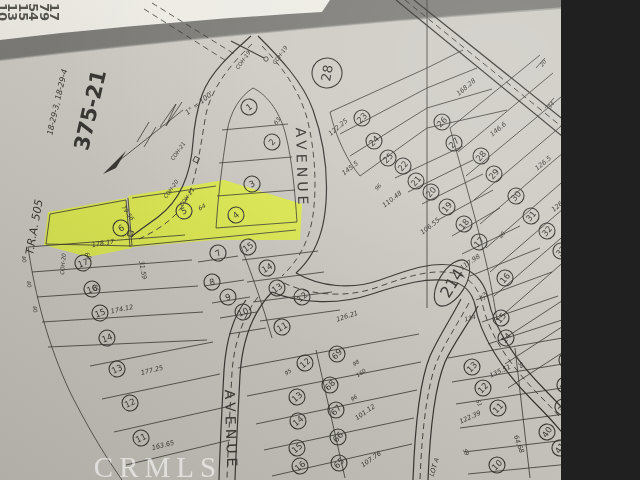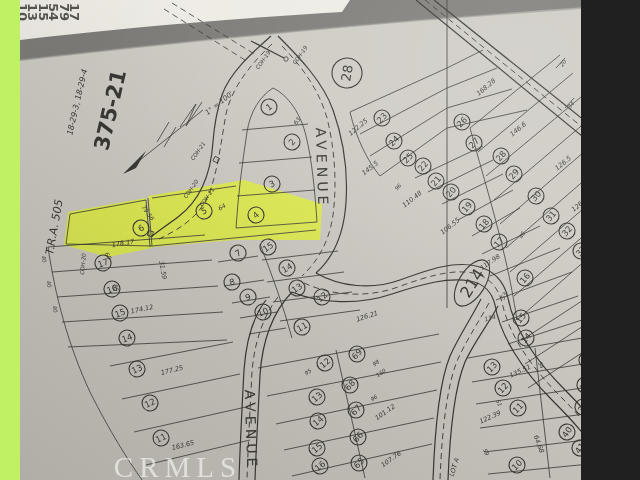--- a/index.html
+++ b/index.html
@@ -1,16 +1,16 @@
 <!DOCTYPE html>
 <html style="--ink: #35332f;"><head>
 <meta charset="utf-8">
 <style>
   html,body{margin:0;padding:0;background:#202020;}
-  .stage{position:relative;width:561px;height:480px;overflow:hidden;background:#bef264;padding-left:20px;}
+  .stage{position:relative;width:561px;height:480px;overflow:hidden;background:#ec4899;}
   svg{display:block;}
   svg text{font-family:"DejaVu Sans",sans-serif;}
   .mt{fill:var(--ink,#35332f);text-anchor:middle;}
   .k-p{font-style:italic;}
   .k-t{font-weight:bold;}
   .k-s{letter-spacing:4px;font-weight:500;}
   .k-c,.k-C,.k-o{font-weight:500;}
   .lot-circle{fill:none;stroke:var(--ink,#35332f);stroke-width:1.1;}
   .rd{fill:none;stroke:var(--ink,#3b3934);stroke-width:1.2;}
   .rl{fill:none;stroke:var(--ink,#3b3934);stroke-width:0.8;}

